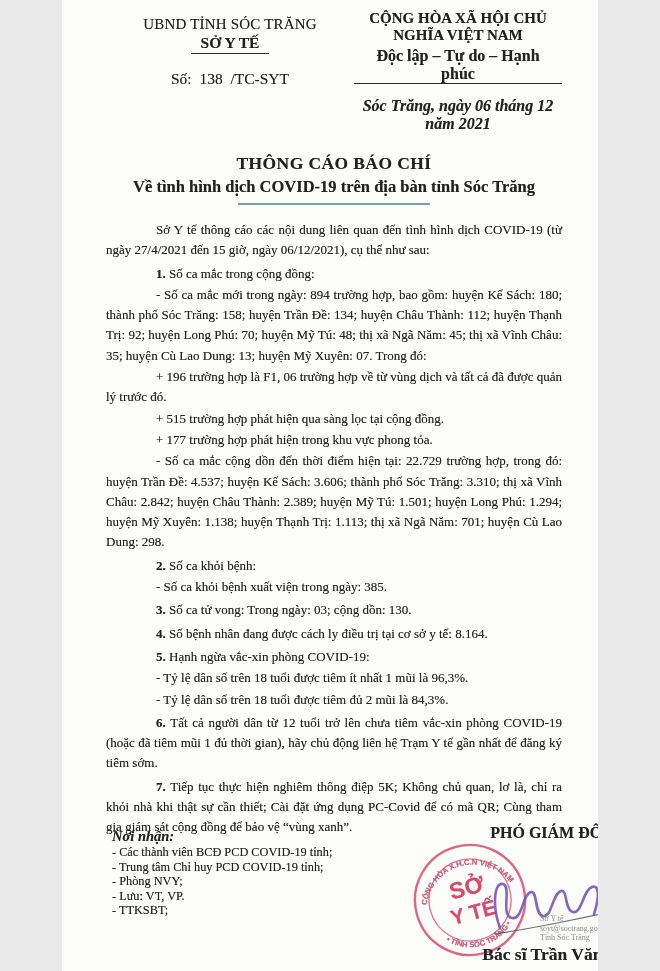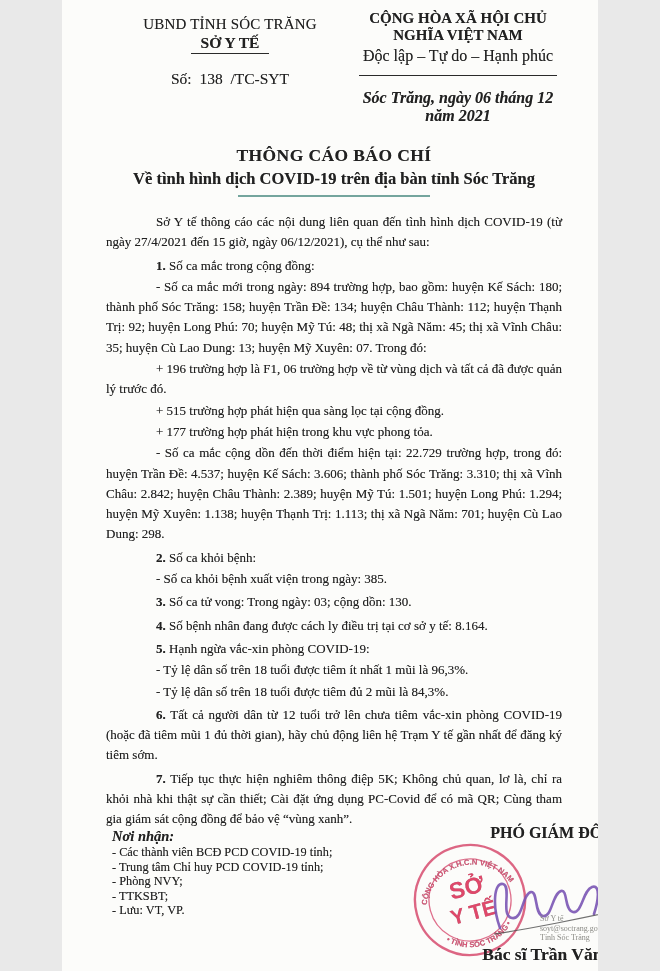--- a/index.html
+++ b/index.html
@@ -13,22 +13,22 @@
   .inner{padding:10px 36px 0 44px;}
   
   .hdr{display:flex;}
   .hdr-left{width:248px; text-align:center; padding-top:6px;}
   .hdr-right{flex:1; text-align:center;}
   .h-org{font-size:15px; letter-spacing:.2px;}
   .h-dept{font-size:15.5px; font-weight:bold; display:inline-block;
           border-bottom:1.5px solid #2a2a2a; padding:0 10px 1px; margin-top:1px;}
   .h-num{font-size:15.5px; margin-top:16px; white-space:pre;}
   .h-nat1{font-size:15px; font-weight:bold;text-align:center;}
-  .h-nat2{font-size:16px; font-weight:normal; display:inline-block;
-          border-bottom:1.5px solid #2a2a2a; padding:0 4px 10px; margin-top:3px;}
+  .h-nat2{font-size:16px; font-weight:bold; display:inline-block;
+          border-bottom:1.5px solid #2a2a2a; padding:0 4px 0; margin-top:3px;}
   .h-date{font-size:16px; font-weight:bold; font-style:italic; margin-top:13px;}
   
   .title{ text-align:center; margin-top:20px;}
   .t1{font-size:17.5px; font-weight:bold; letter-spacing:.4px;}
   .t2{font-size:16.5px; font-weight:bold; margin-top:3px;}
   .t-rule{width:192px; height:2px; background:#74a59d; margin:6px auto 0;}
   
   .bodytext{margin-top:15px; font-size:13px; line-height:20.3px; text-align:justify;}
   .p{margin:1px 0 0; text-indent:50px;}
   .p b.num{font-weight:bold;}
@@ -94,22 +94,22 @@
     </div>
   </div>
 
   <div class="footer">
 
     <div class="recip">
       <div class="recip-label">Nơi nhận:</div>
       <div class="recip-item">- Các thành viên BCĐ PCD COVID-19 tỉnh;</div>
       <div class="recip-item">- Trung tâm Chỉ huy PCD COVID-19 tỉnh;</div>
       <div class="recip-item">- Phòng NVY;</div>
+      <div class="recip-item">- Lưu: VT, VP.</div>
       <div class="recip-item">- TTKSBT;</div>
-      <div class="recip-item">- Lưu: VT, VP.</div>
     </div>
 
     <div class="signblock">
       <div class="s2">PHÓ GIÁM ĐỐC</div>
     </div>
 
     <svg class="stamp" viewBox="0 0 120 120">
       <g transform="rotate(-15 60 60)" fill="none" stroke="#d9486e">
         <circle cx="60" cy="60" r="55" stroke-width="2.4" opacity=".9"></circle>
         <circle cx="60" cy="60" r="41" stroke-width="1.3" opacity=".85"></circle>

